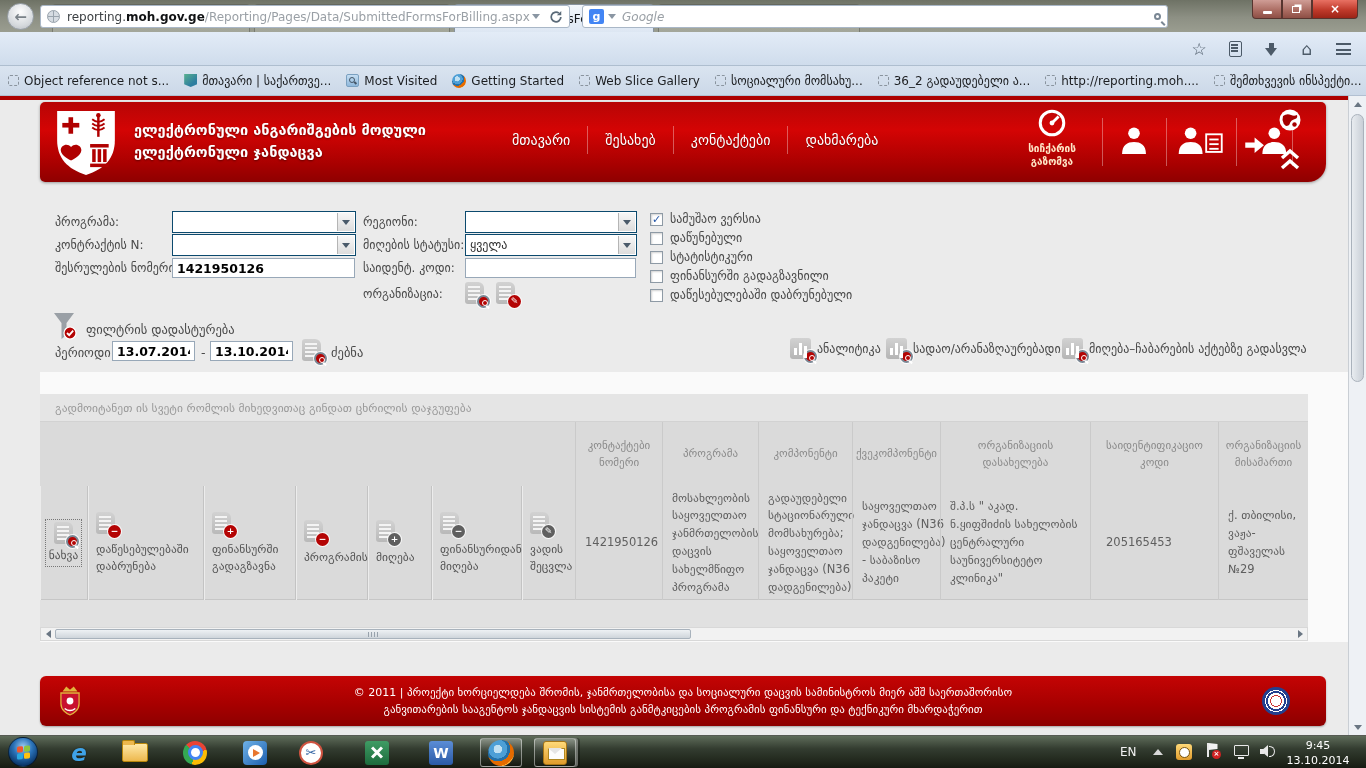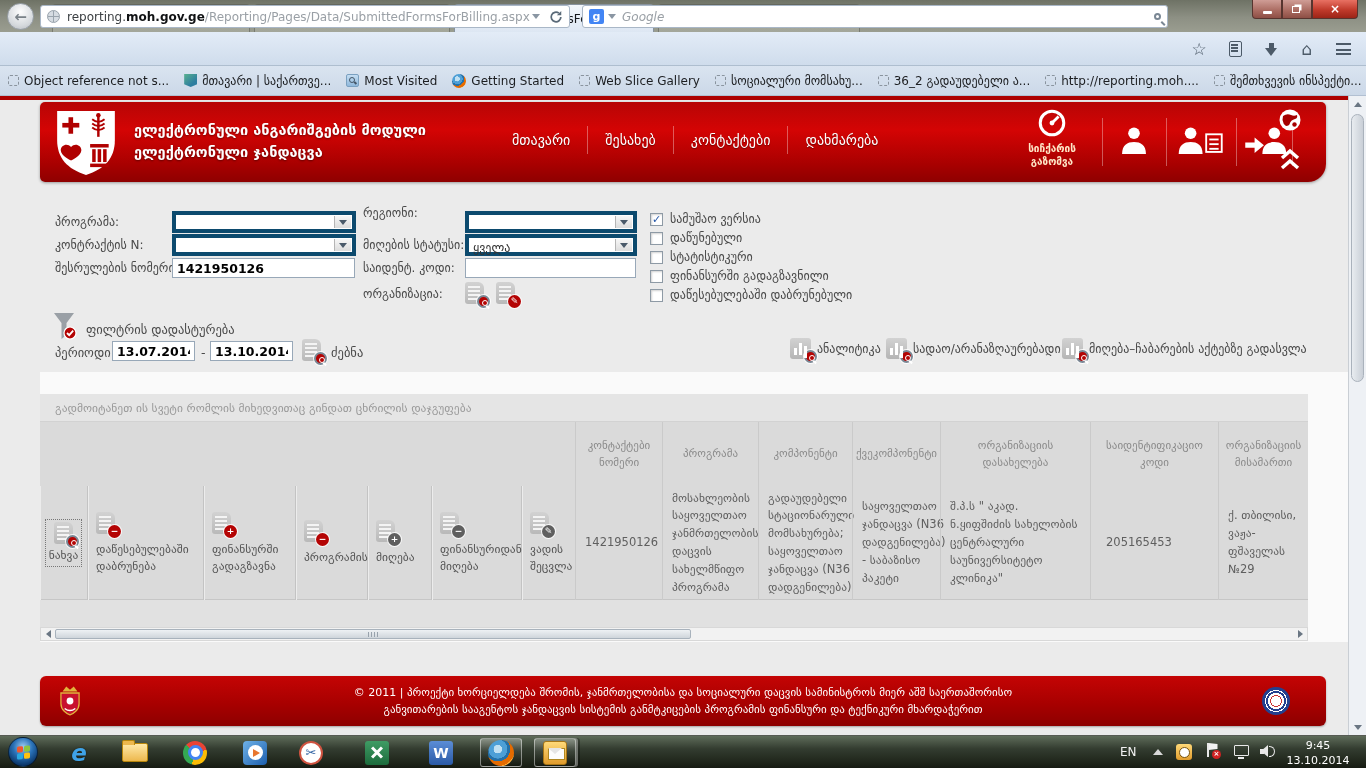--- a/index.html
+++ b/index.html
@@ -95,21 +95,21 @@
   .mainnav { position:absolute; left:455px; top:24px; display:flex; align-items:center; color:#fff; font-size:14px; text-shadow:0 1px 1px rgba(0,0,0,.4); }
   .mainnav .mitem { padding:6px 17px; }
   .mainnav .mitem + .mitem { border-left:1px solid rgba(255,255,255,.35); }
   .speedbox { position:absolute; left:972px; top:5px; width:80px; text-align:center; color:#ffe8c8; font-size:10px; font-weight:bold; line-height:1.3; }
   .hsep { position:absolute; top:16px; width:1px; height:48px; background:rgba(255,255,255,.35); }
   .hicon { position:absolute; top:24px; }
   .cornericons { position:absolute; left:1238px; }
 
   
   .flabel { position:absolute; font-size:12px; color:#4a4a4a; }
-  .sel { position:absolute; height:22px; background:#fff; border:4px solid #0c4a6e; }
+  .sel { position:absolute; height:22px; background:#fff; border:1px solid #0c4a6e; }
   .sel .selval { position:absolute; left:4px; top:3px; font-size:12px; color:#333; }
   .selbtn { position:absolute; right:1px; top:1px; bottom:1px; width:17px;
     background:linear-gradient(#f7f7f7,#dcdcdc); border-left:1px solid #b5b5b5; display:flex; align-items:center; justify-content:center; }
   .selbtn .tri { width:0; height:0; border-left:4px solid transparent; border-right:4px solid transparent; border-top:5px solid #4a5a6a; }
   .tinput { position:absolute; height:20px; background:#fff; border:1px solid #98a8b8; font-family:"DejaVu Sans",sans-serif;
     font-size:12.5px; font-weight:600; color:#000; padding:0 4px; outline:none; }
   .chkrow { position:absolute; left:650px; display:flex; align-items:center; gap:7px; font-size:12px; color:#4a4a4a; }
   .chk { width:13px; height:13px; background:#fff; border:1px solid #8e9aa5; box-shadow:inset 1px 1px 2px rgba(0,0,0,.18);
     display:flex; align-items:center; justify-content:center; font-size:11px; font-weight:bold; color:#2456a8; line-height:1; flex:none; }
 
@@ -400,21 +400,21 @@
       </div>
     </div>
 
     <span class="flabel" style="left:55px;top:119px;">პროგრამა:</span>
     <div class="sel" style="left:172px;top:115px;width:184px;">
         <span class="selval"></span>
         <span class="selbtn">
           <span class="tri"></span>
         </span>
       </div>
-    <span class="flabel" style="left:363px;top:110px;text-align:right;">რეგიონი:</span>
+    <span class="flabel" style="left:363px;top:119px;text-align:right;">რეგიონი:</span>
     <div class="sel" style="left:465px;top:115px;width:172px;">
         <span class="selval"></span>
         <span class="selbtn">
           <span class="tri"></span>
         </span>
       </div>
 
     <span class="flabel" style="left:55px;top:142px;">კონტრაქტის N:</span>
     <div class="sel" style="left:172px;top:138px;width:184px;">
         <span class="selval"></span>
@@ -506,21 +506,21 @@
       <div class="th" style="left:535px;width:87px;">კონტაქტები ნომერი</div>
       <div class="th" style="left:622px;width:96px;">პროგრამა</div>
       <div class="th" style="left:718px;width:94px;">კომპონენტი</div>
       <div class="th" style="left:900px;width:150px;">ორგანიზაციის დასახელება</div>
       <div class="th" style="left:812px;width:88px;">ქვეკომპონენტი</div>
       <div class="th" style="left:1050px;width:128px;">საიდენტიფიკაციო კოდი</div>
       <div class="th" style="left:1178px;width:90px;">ორგანიზაციის მისამართი</div>
     </div>
 
     <div class="trow">
-      <div class="acell ctr" style="left:0;width:48px;">
+      <div class="acell ctr" style="left:0;width:48px;font-family:Liberation Serif, serif;">
         <div class="focusbox">
           <span class="doc">
               <span class="badge red mag"></span>
             </span>
           <span>ნახვა</span>
         </div>
       </div>
       <div class="acell" style="left:48px;width:116px;">
         <span class="doc">
             <span class="badge red">−</span>

